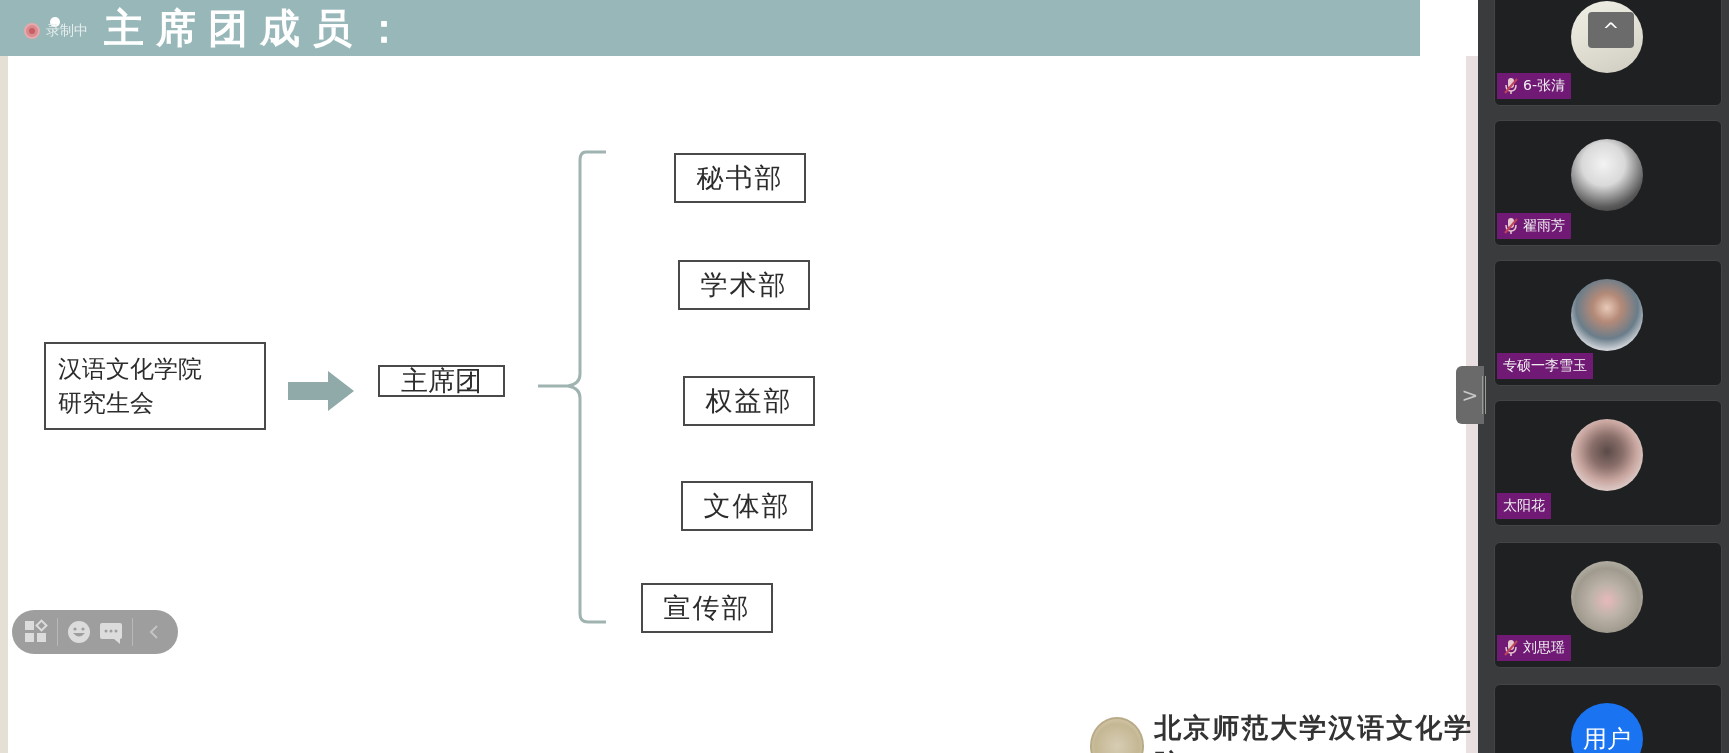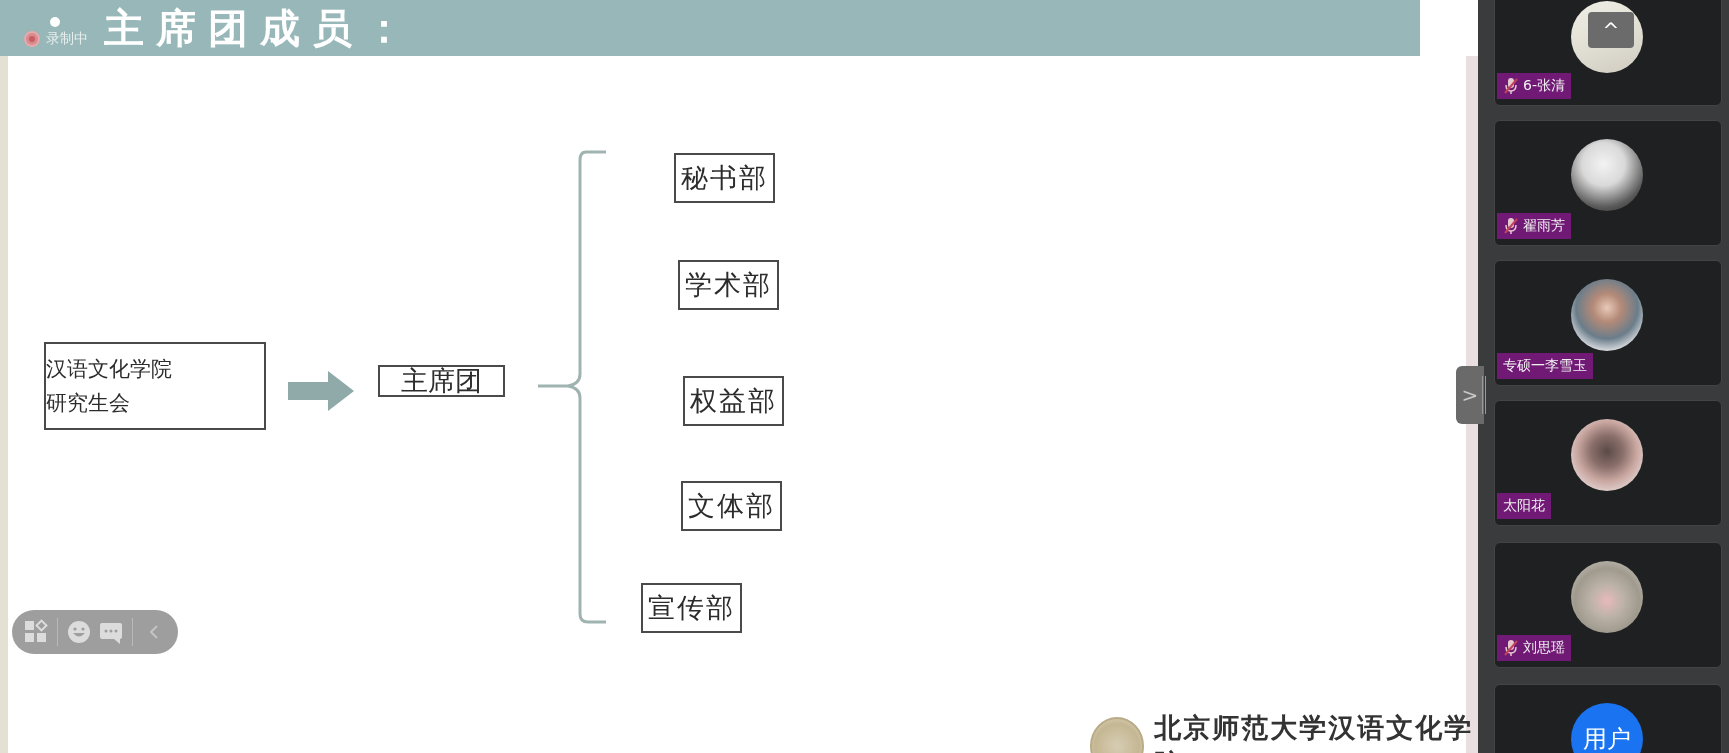--- a/index.html
+++ b/index.html
@@ -28,21 +28,21 @@
   .title-text {
     position:absolute; left:104px; top:4px;
     font-family:"DejaVu Sans", sans-serif; font-weight:bold;
     font-size:40px; letter-spacing:12px; color:#ffffff; line-height:48px;
   }
   .title-dot {
     position:absolute; left:50px; top:17px; width:10px; height:10px;
     border-radius:50%; background:#ffffff;
   }
   .rec-indicator {
-    position:absolute; left:24px; top:28px; height:22px;
+    position:absolute; left:24px; top:20px; height:22px;
     display:flex; align-items:center; gap:6px;
   }
   .rec-icon {
     width:16px; height:16px; border-radius:50%;
     background:#d98b8f; border:2px solid #e7a9ab; box-sizing:border-box;
     display:flex; align-items:center; justify-content:center;
   }
   .rec-icon::after { content:""; width:6px; height:6px; border-radius:50%; background:#c85d63; }
   .rec-label {
     font-family:"DejaVu Sans", sans-serif; font-size:14px; color:#e8eeee;
@@ -51,24 +51,24 @@
   
   .box {
     position:absolute; border:2px solid #4a4a4a; background:#fff;
     font-family:"DejaVu Serif", serif; color:#2c2c2c;
     display:flex; align-items:center; justify-content:center;
     box-sizing:border-box;
   }
   .root-box {
     left:44px; top:342px; width:222px; height:88px;
     flex-direction:column; align-items:flex-start; justify-content:center;
-    padding-left:0; font-size:21px; line-height:34px;
+    padding-left:12px; font-size:24px; line-height:34px;
   }
   .presidium-box { left:378px; top:365px; width:127px; height:32px; font-size:27px; }
-  .dept-box { width:101px; height:50px; font-size:27px; letter-spacing:2px; }
+  .dept-box { width:132px; height:50px; font-size:27px; letter-spacing:2px; }
 
   .arrow {
     position:absolute; left:288px; top:371px; width:66px; height:40px;
   }
   .brace {
     position:absolute; left:538px; top:150px; width:70px; height:474px;
   }
 
   
   .float-toolbar {

